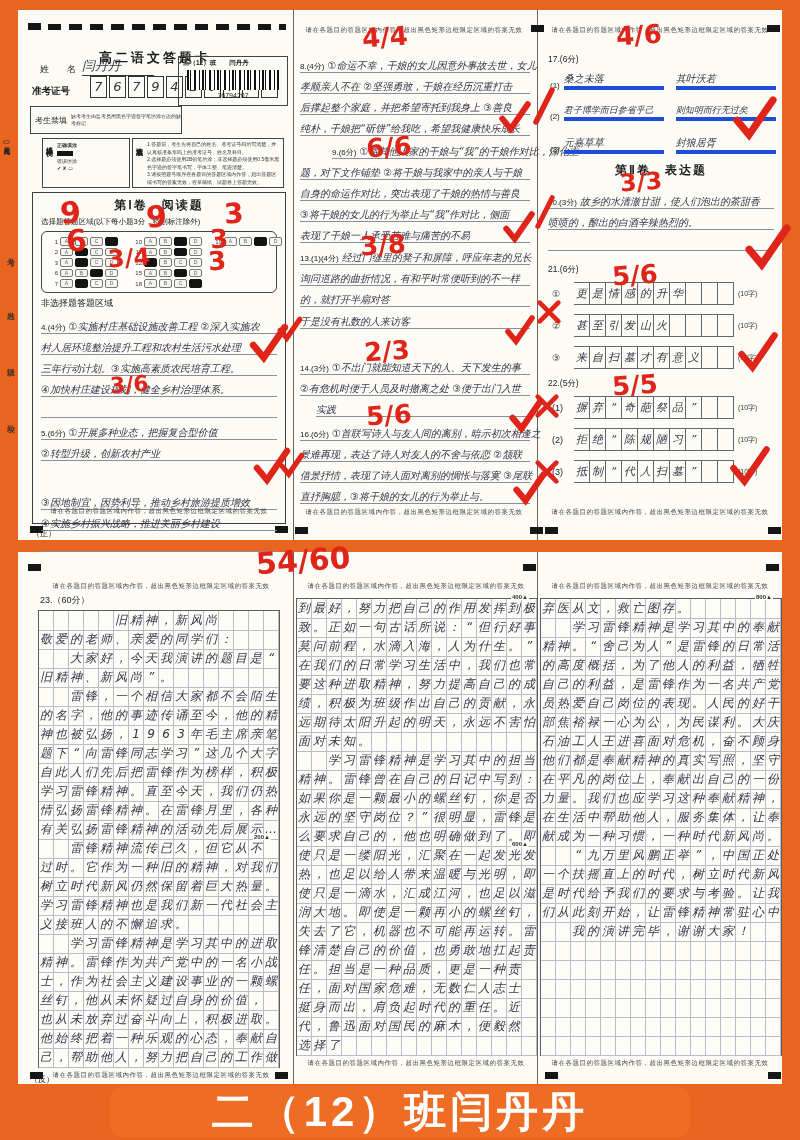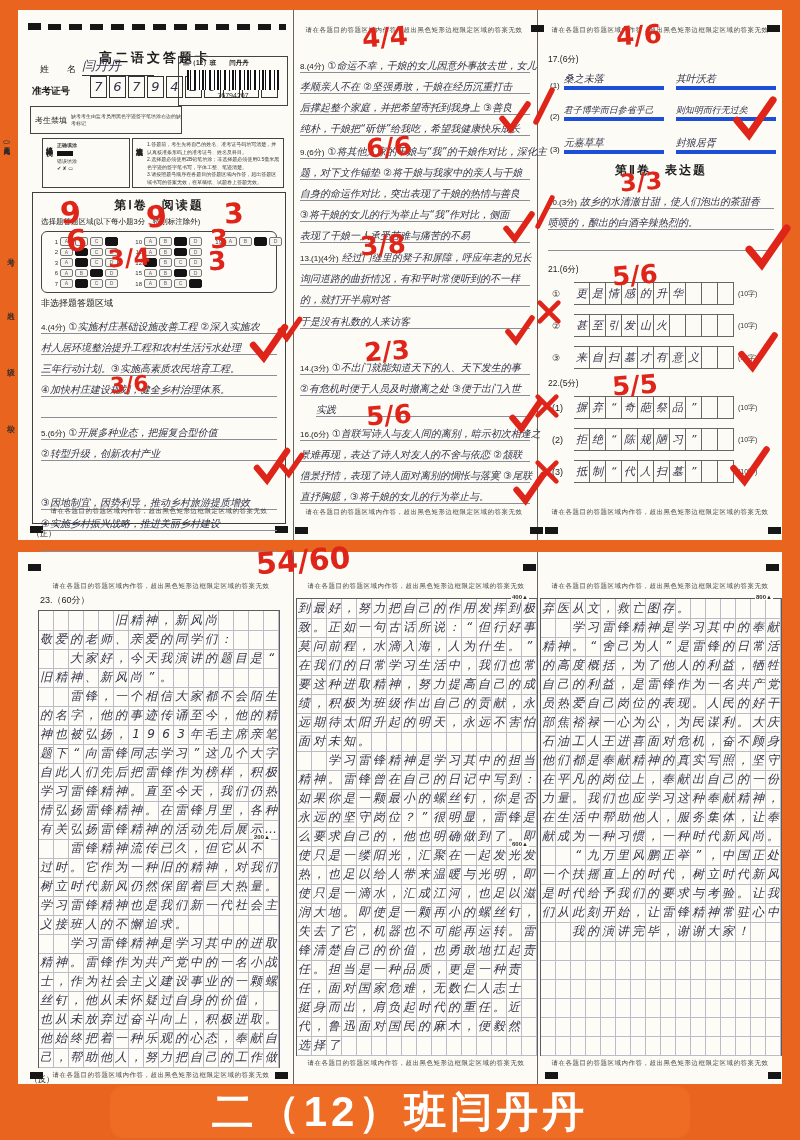--- a/index.html
+++ b/index.html
@@ -289,21 +289,21 @@
             <span class="hw qtext">孝顺亲人不在 ②坚强勇敢，干娘在经历沉重打击</span>
           </div>
           <div class="qrow" style="height: 20px;">
             <span class="hw qtext">后撑起整个家庭，并把希望寄托到我身上 ③善良</span>
           </div>
           <div class="qrow" style="height: 20px;">
             <span class="hw qtext">纯朴，干娘把“斫饼”给我吃，希望我健康快乐成长</span>
           </div>
         </div>
         <div class="q" style="left: 2px; top: 128px; width: 230px;">
-          <div class="qrow" style="height: 20px;">
+          <div class="qrow" style="height: 20px; margin-left: 32px;">
             <span class="qlabel printed">9.(6分)</span>
             <span class="hw qtext">①将其他人家的干娘与“我”的干娘作对比，深化主</span>
           </div>
           <div class="qrow" style="height: 20px;">
             <span class="hw qtext">题，对下文作铺垫 ②将干娘与我家中的亲人与干娘</span>
           </div>
           <div class="qrow" style="height: 20px;">
             <span class="hw qtext">自身的命运作对比，突出表现了干娘的热情与善良</span>
           </div>
           <div class="qrow" style="height: 20px;">

